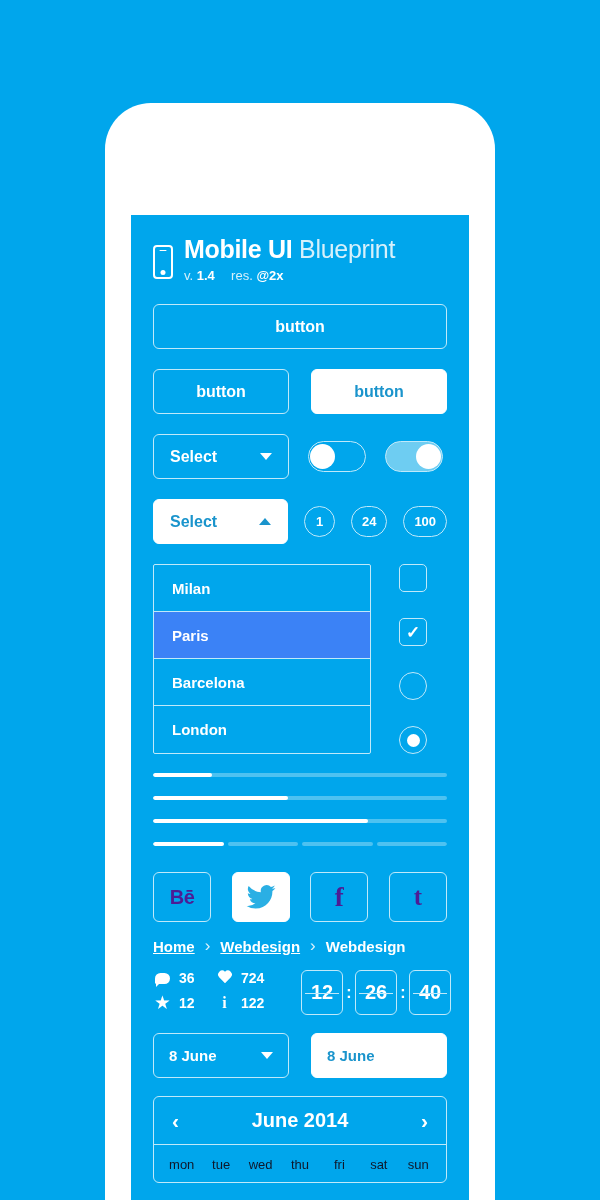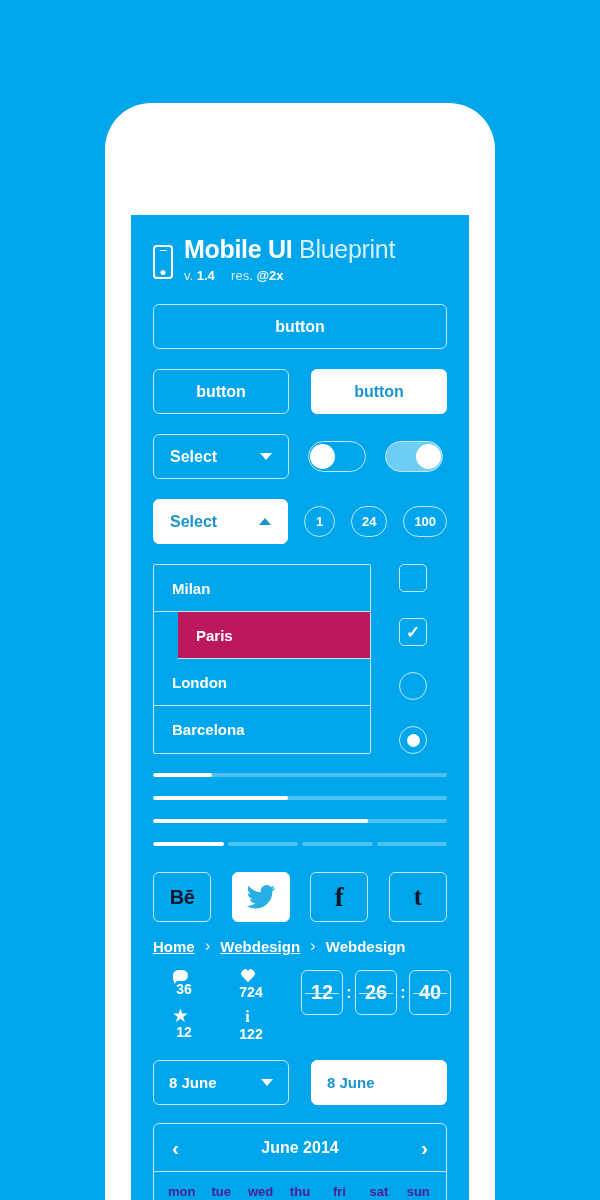--- a/index.html
+++ b/index.html
@@ -113,21 +113,21 @@
   .list-section { margin-top: 20px; display: flex; }
   .list {
     width: 218px; border: 1.6px solid #bfe9fa; border-radius: 2px; overflow: hidden;
   }
   .list-item {
     height: 47px; display: flex; align-items: center; padding: 0 18px;
     font-weight: bold; font-size: 15px; color: #ffffff;
     border-bottom: 1.4px solid #bfe9fa;
   }
   .list-item:last-child { border-bottom: none; }
-  .list-item.active { background: #be185d; margin-left: 24px; }
+  .list-item.active { background: #3b82f6; }
 
   .checks { margin-left: 28px; display: flex; flex-direction: column; justify-content: space-between; }
   .check-box {
     width: 28px; height: 28px; border: 1.8px solid #bfe9fa; border-radius: 5px;
     display: flex; align-items: center; justify-content: center;
     color: #fff; font-size: 17px; font-weight: bold;
   }
   .check-circle {
     width: 28px; height: 28px; border: 1.8px solid #bfe9fa; border-radius: 50%;
     display: flex; align-items: center; justify-content: center;
@@ -143,41 +143,41 @@
   .bar .fill { position: absolute; left: 0; top: 0; height: 100%; background: #ffffff; border-radius: 2px; }
   .bar.seg { background: transparent; display: flex; gap: 4px; }
   .bar.seg .s { flex: 1; height: 100%; background: #4dc2f1; border-radius: 2px; }
   .bar.seg .s.on { background: #ffffff; }
 
   
   .social { margin-top: 26px; display: flex; justify-content: space-between; }
   .soc {
     width: 58px; height: 50px; border: 1.6px solid #bfe9fa; border-radius: 6px;
     display: flex; align-items: center; justify-content: center;
-    color: #0f172a; font-weight: bold;
+    color: #4c1d95; font-weight: bold;
   }
   .soc.solid { background: #ffffff; border-color: #ffffff; color: #2aafe4; }
   .soc .be { font-size: 20px; font-weight: bold; letter-spacing: -0.5px; }
   .soc .fb { font-size: 27px; font-weight: bold; font-family: "Liberation Serif", serif; }
   .soc .tm { font-size: 25px; font-weight: bold; font-family: "Liberation Serif", serif; }
 
   
   .breadcrumb {
     margin-top: 14px; display: flex; align-items: center;
     font-weight: bold; font-size: 15px; color: #ffffff;
   }
   .breadcrumb .crumb.link { text-decoration: underline; }
   .breadcrumb .sep {
     margin: 0 10px; font-size: 17px; font-weight: normal; color: #ddf2fc;
   }
 
   
   .stats-row { margin-top: 14px; display: flex; align-items: flex-start; }
   .stats-grid { display: grid; grid-template-columns: 62px 72px; row-gap: 8px; }
-  .stat { display: flex; align-items: center; font-weight: bold; font-size: 14px; color: #fff; flex-direction: column; }
+  .stat { display: flex; align-items: center; font-weight: bold; font-size: 14px; color: #fff; }
   .stat .ic { width: 19px; margin-right: 7px; display: flex; justify-content: center; }
   .bubble { width: 15px; height: 11px; background: #fff; border-radius: 6px 6px 6px 2px; position: relative; }
   .bubble::after {
     content:""; position:absolute; left:1px; bottom:-3px;
     border-left: 4px solid #fff; border-bottom: 4px solid transparent;
   }
   .heart { width: 16px; height: 14px; position: relative; }
   .heart::before, .heart::after {
     content:""; position:absolute; top:0; width: 8px; height: 12px;
     background: #fff; border-radius: 8px 8px 0 0;
@@ -210,25 +210,25 @@
 
   
   .calendar {
     margin-top: 18px; border: 1.6px solid #bfe9fa; border-radius: 6px;
     overflow: hidden;
   }
   .cal-head {
     height: 48px; display: flex; align-items: center; justify-content: space-between;
     padding: 0 18px; border-bottom: 1.4px solid #bfe9fa;
   }
-  .cal-title { font-weight: bold; font-size: 16px; color: #fff; }
+  .cal-title { font-weight: bold; font-size: 20px; color: #fff; }
   .cal-arrow { font-size: 21px; font-weight: bold; color: #fff; line-height: 1; }
   .cal-days { display: flex; padding: 12px 8px 10px 8px; }
   .cal-day {
-    flex: 1; text-align: center; font-weight: bold; font-size: 13px; color: #4c1d95;
+    flex: 1; text-align: center; font-weight: normal; font-size: 13px; color: #0f172a;
   }
 </style>
 </head>
 <body>
 
 <div id="root">
 
   <div class="phone-frame">
     <div class="phone-camera"></div>
     <div class="phone-speaker"></div>
@@ -280,22 +280,22 @@
         </div>
         <div class="stepper">1</div>
         <div class="stepper">24</div>
         <div class="stepper">100</div>
       </div>
 
       <div class="list-section">
         <div class="list">
           <div class="list-item">Milan</div>
           <div class="list-item active">Paris</div>
+          <div class="list-item">Barcelona</div>
           <div class="list-item">London</div>
-          <div class="list-item">Barcelona</div>
         </div>
         <div class="checks">
           <div class="check-box"></div>
           <div class="check-box">✓</div>
           <div class="check-circle"></div>
           <div class="check-circle">
               <span class="dot"></span>
             </div>
         </div>
       </div>

